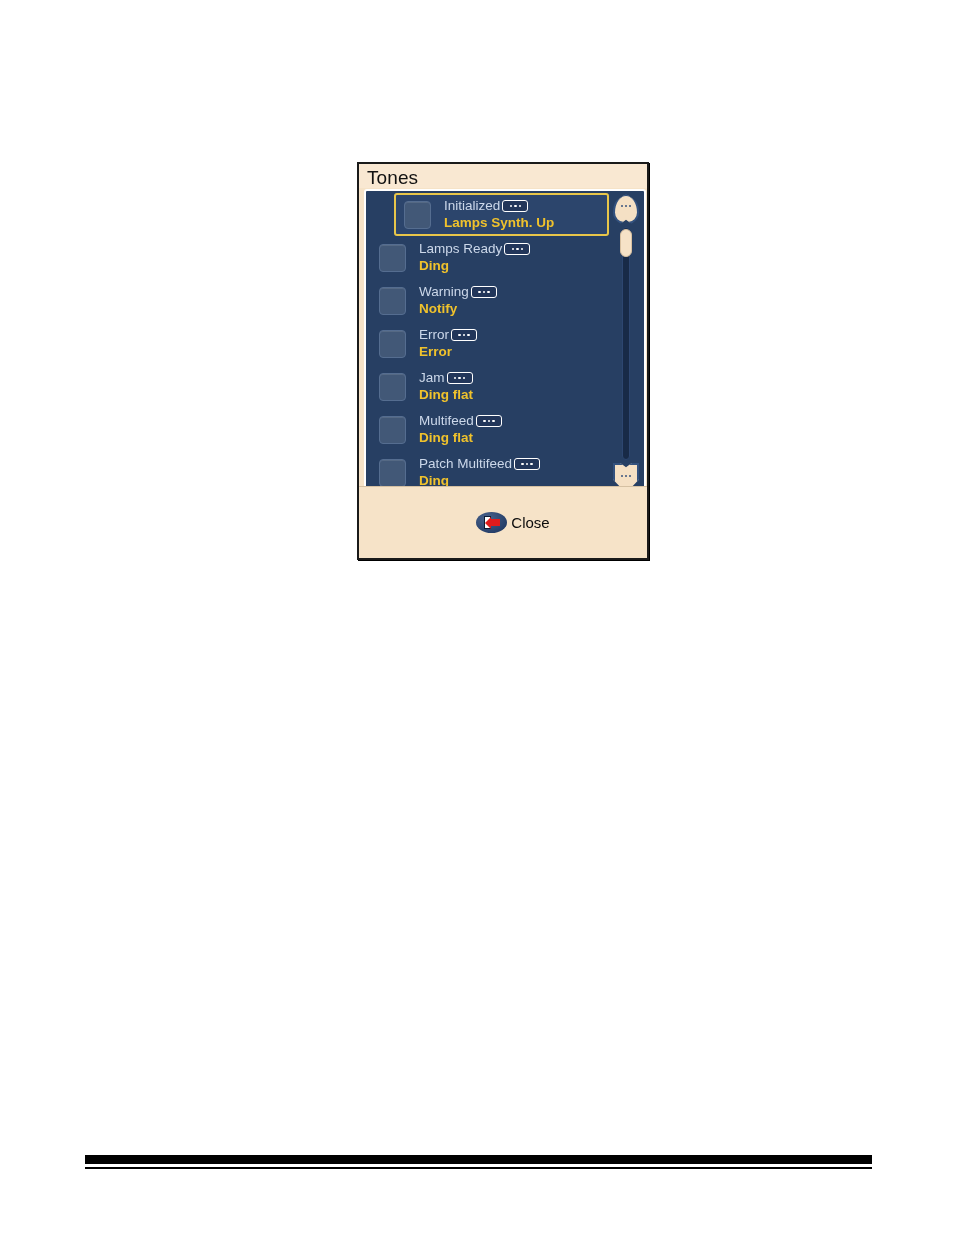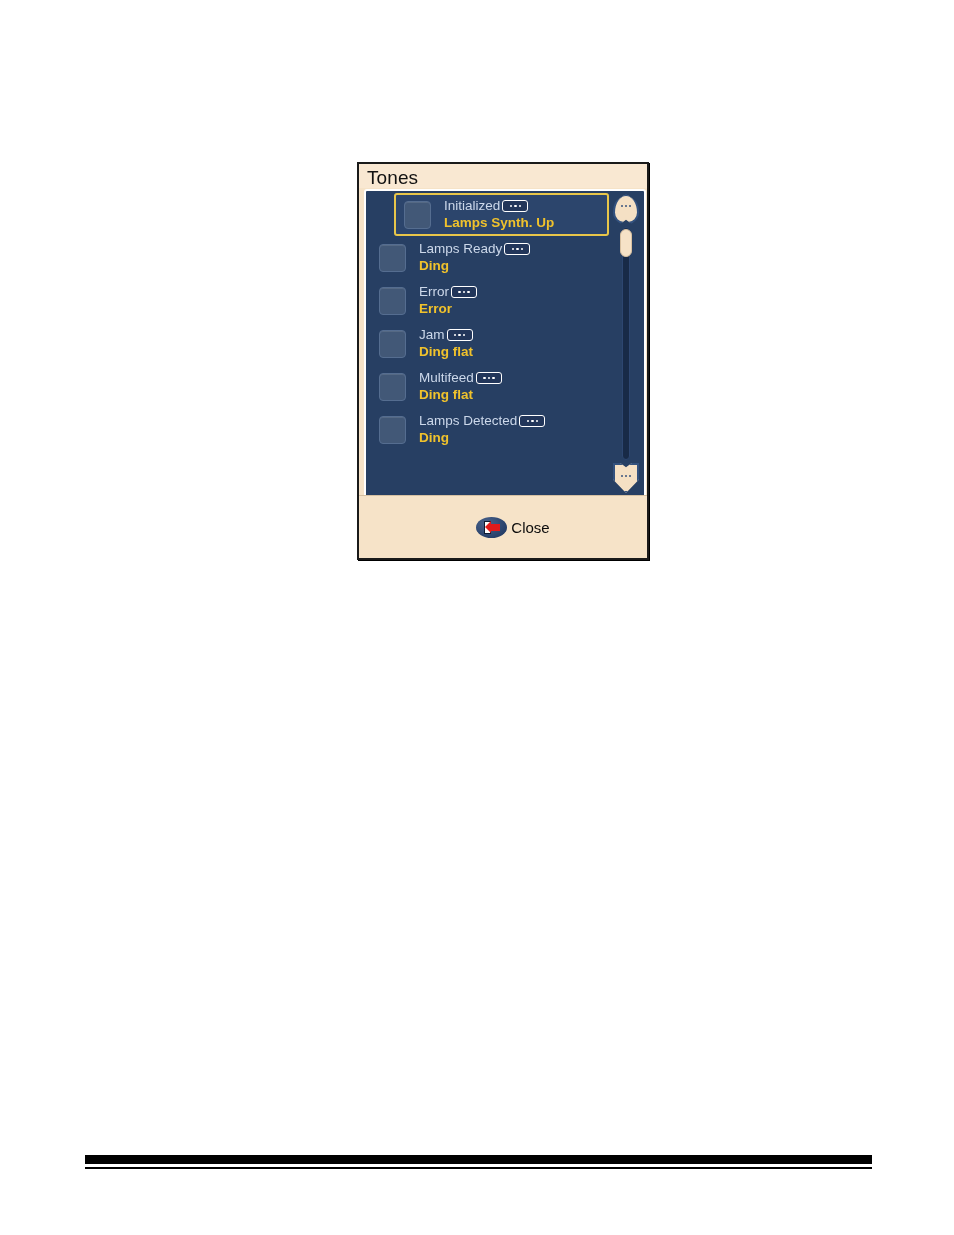--- a/index.html
+++ b/index.html
@@ -208,21 +208,21 @@
     border: 1px solid #d8c0a0;
     box-sizing: border-box;
   }
 
   
   .dialog-footer {
     position: absolute;
     left: 0;
     bottom: 0;
     width: 100%;
-    height: 63px;
+    height: 72px;
     background: #f6e3c8;
     border-top: 1px solid #d5c0a2;
     display: flex;
     align-items: center;
     justify-content: center;
     box-sizing: border-box;
   }
   .close-button {
     display: flex;
     align-items: center;
@@ -333,20 +333,34 @@
                 <i></i>
               </span>
             </div>
             <div class="tone-value">Ding</div>
           </div>
         </div>
         <div class="tone-row">
           <div class="tone-checkbox"></div>
           <div class="tone-labels">
             <div class="tone-name-line">
+              <span class="tone-name">Warning</span>
+              <span class="more-badge">
+                <i></i>
+                <i></i>
+                <i></i>
+              </span>
+            </div>
+            <div class="tone-value">Notify</div>
+          </div>
+        </div>
+        <div class="tone-row">
+          <div class="tone-checkbox"></div>
+          <div class="tone-labels">
+            <div class="tone-name-line">
               <span class="tone-name">Error</span>
               <span class="more-badge">
                 <i></i>
                 <i></i>
                 <i></i>
               </span>
             </div>
             <div class="tone-value">Error</div>
           </div>
         </div>
@@ -375,21 +389,21 @@
                 <i></i>
               </span>
             </div>
             <div class="tone-value">Ding flat</div>
           </div>
         </div>
         <div class="tone-row">
           <div class="tone-checkbox"></div>
           <div class="tone-labels">
             <div class="tone-name-line">
-              <span class="tone-name">Lamps Detected</span>
+              <span class="tone-name">Patch Multifeed</span>
               <span class="more-badge">
                 <i></i>
                 <i></i>
                 <i></i>
               </span>
             </div>
             <div class="tone-value">Ding</div>
           </div>
         </div>
       </div>

